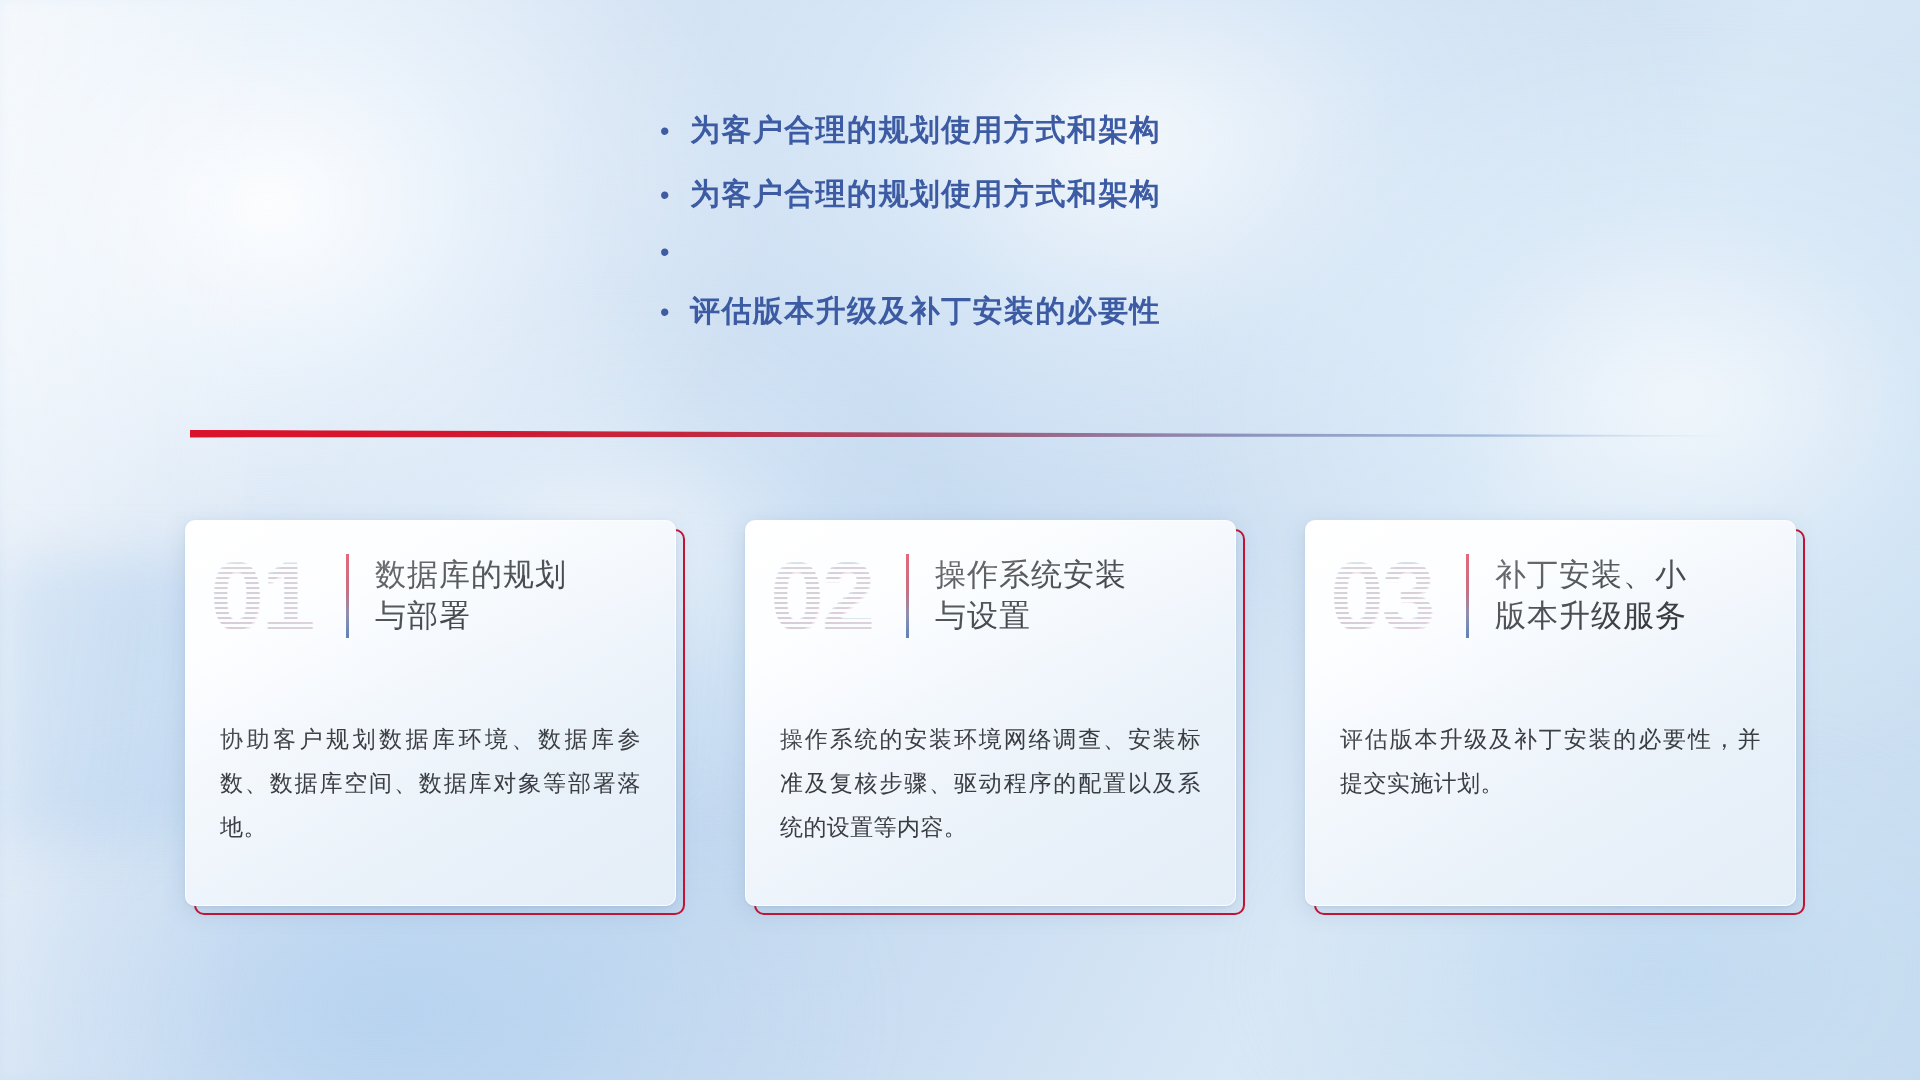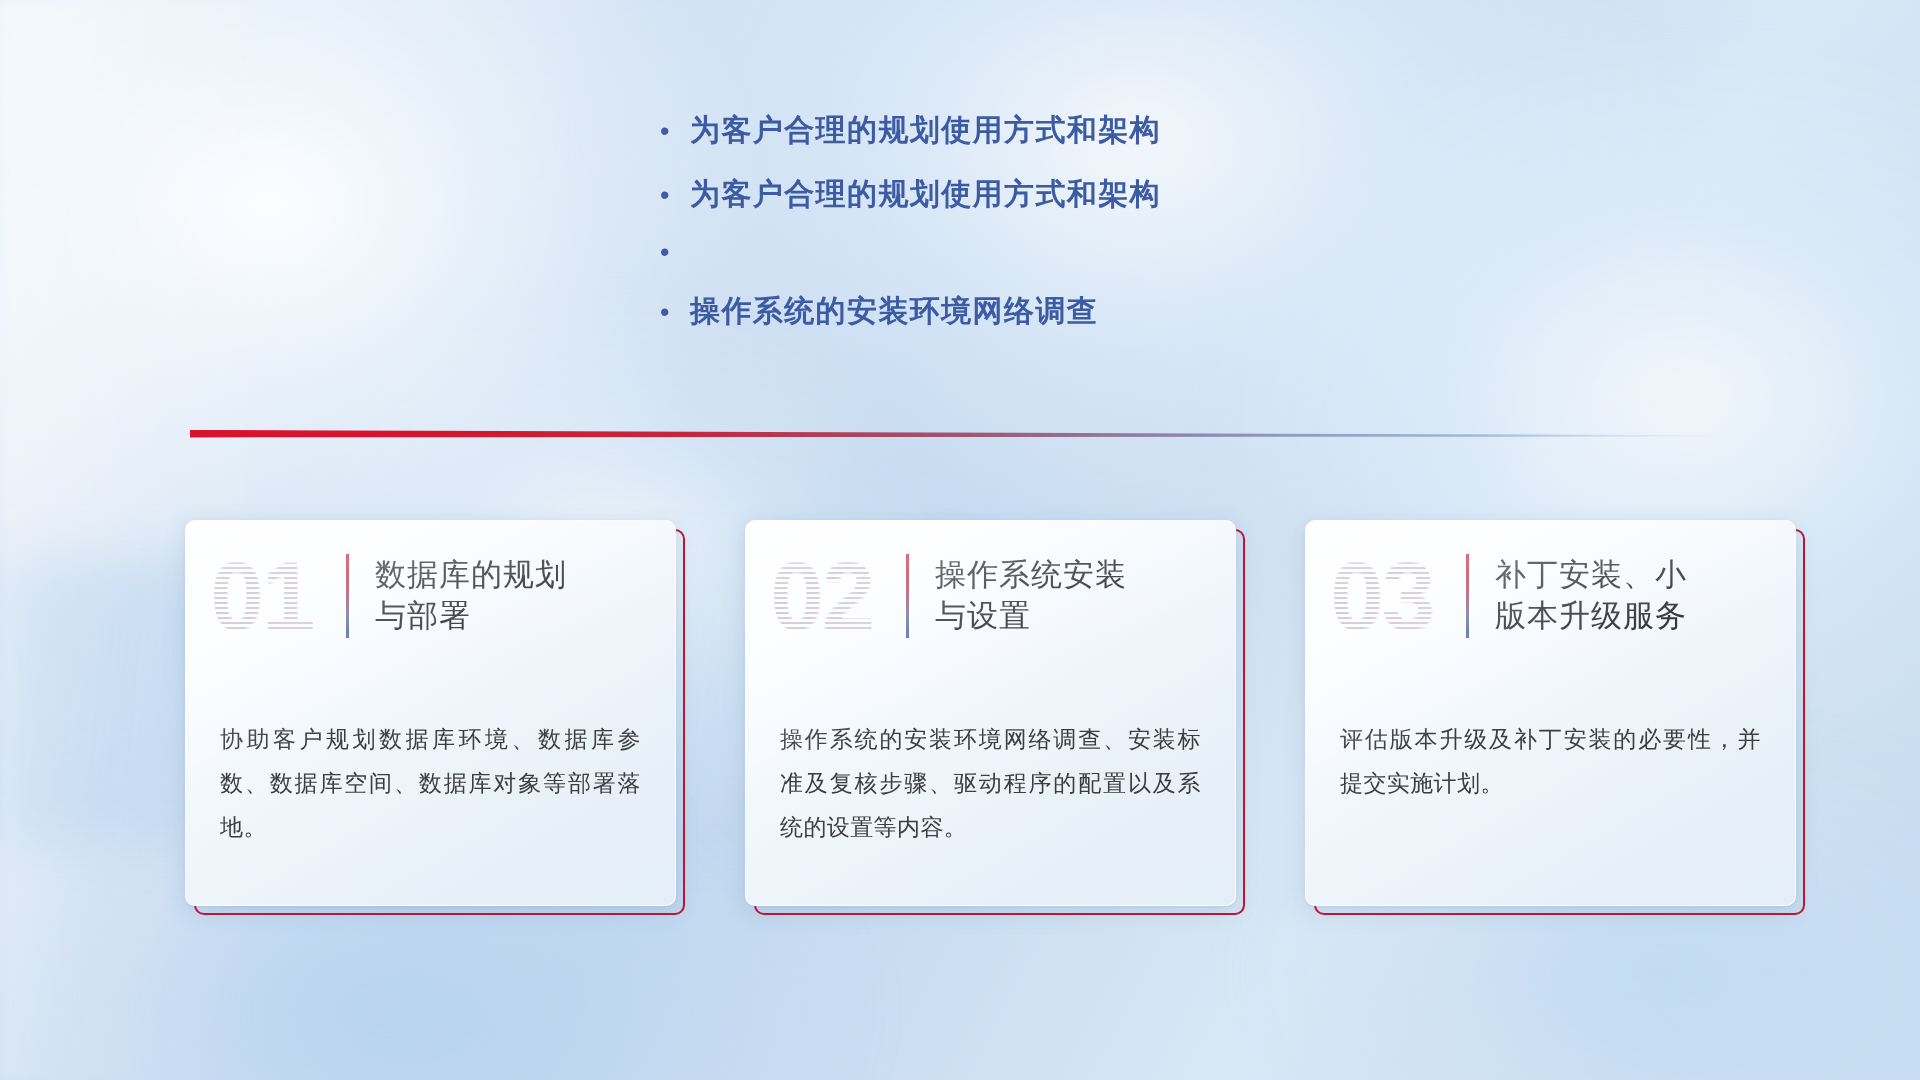--- a/index.html
+++ b/index.html
@@ -227,21 +227,21 @@
     <span class="bullet-dot">•</span>
     <span class="bullet-text">为客户合理的规划使用方式和架构</span>
   </div>
 
   <div class="bullet-row">
     <span class="bullet-dot">•</span>
   </div>
 
   <div class="bullet-row">
     <span class="bullet-dot">•</span>
-    <span class="bullet-text">操作系统的安装环境网络调查</span>
+    <span class="bullet-text">评估版本升级及补丁安装的必要性</span>
   </div>
 
 </div>
 
 <div id="divider">
   <svg width="1540" height="14" viewBox="0 0 1540 14">
     <defs>
       <linearGradient id="ruleGrad" x1="0" y1="0" x2="1" y2="0">
         <stop offset="0" stop-color="#d8132c" stop-opacity="1"></stop>
         <stop offset="0.10" stop-color="#d8132c" stop-opacity="1"></stop>

